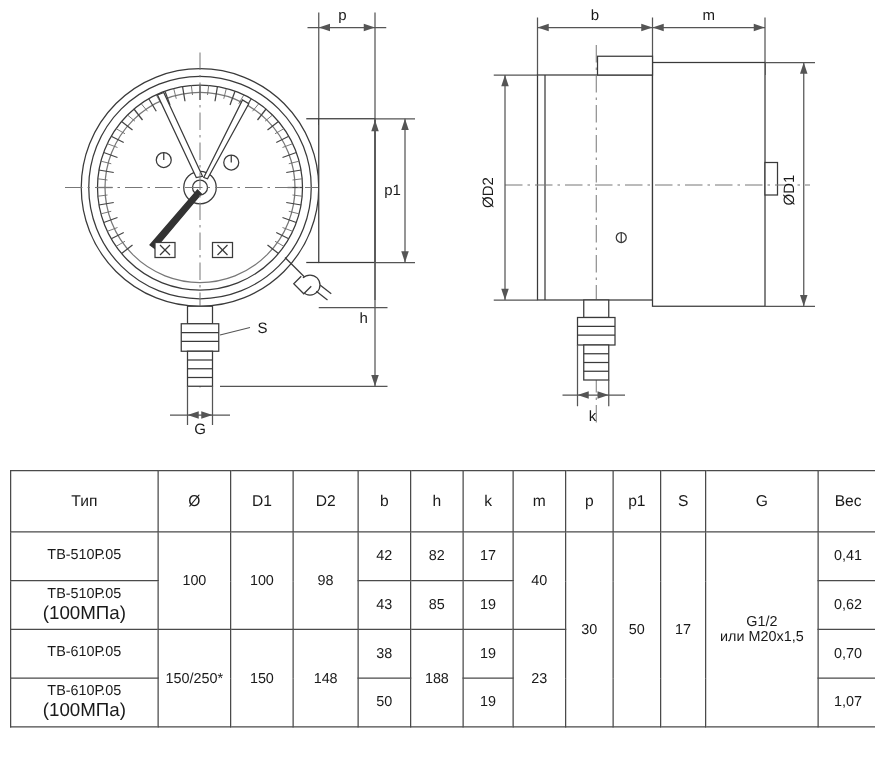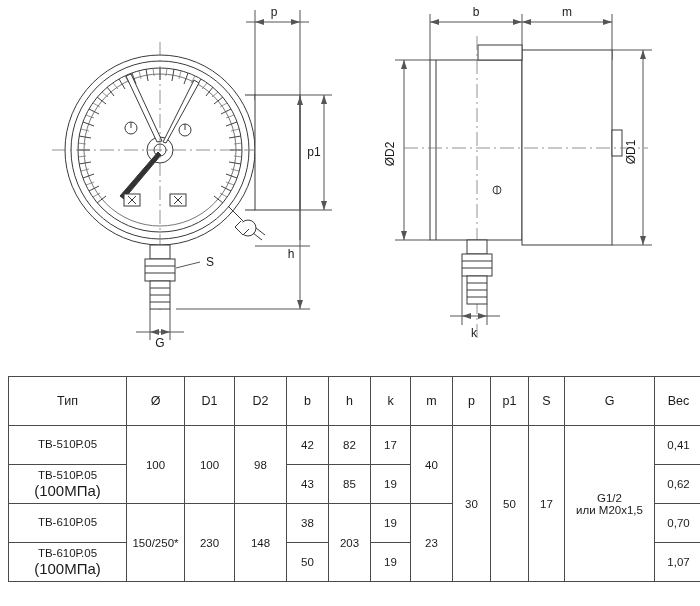--- a/index.html
+++ b/index.html
@@ -358,24 +358,24 @@
         <td>43</td>
         <td>85</td>
         <td>19</td>
         <td>0,62</td>
       </tr>
       <tr>
         <td class="typecell">
           <span>ТВ-610Р.05</span>
         </td>
         <td rowspan="2">150/250*</td>
-        <td rowspan="2">230</td>
+        <td rowspan="2">150</td>
         <td rowspan="2">148</td>
         <td>38</td>
-        <td rowspan="2">203</td>
+        <td rowspan="2">188</td>
         <td>19</td>
         <td rowspan="2">23</td>
         <td>0,70</td>
       </tr>
       <tr>
         <td class="typecell">
           <span>ТВ-610Р.05</span>
           <span class="sub">(100МПа)</span>
         </td>
         <td>50</td>

